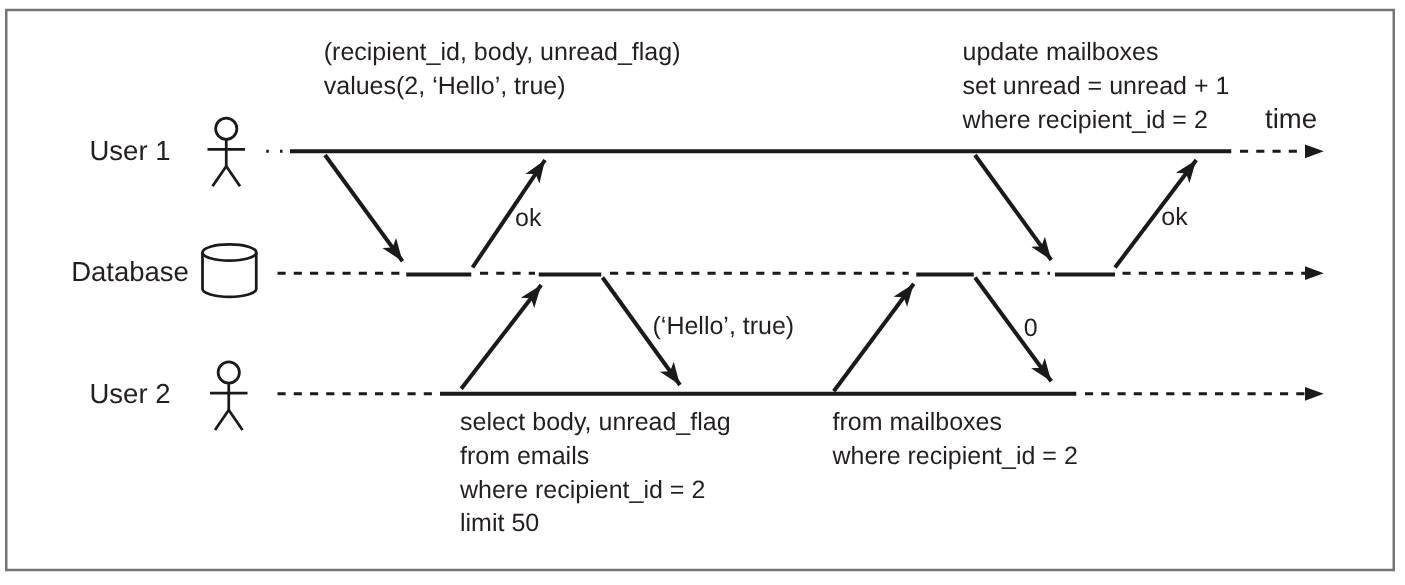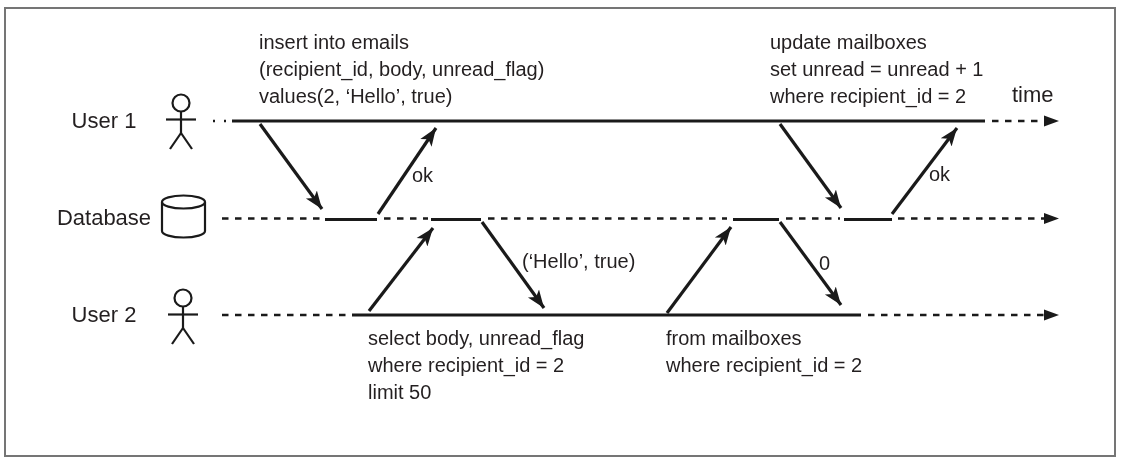--- a/index.html
+++ b/index.html
@@ -116,38 +116,38 @@
     </g>
   </svg>
 
   <div class="actor-label" style="top:106px;">User 1</div>
   <div class="actor-label" style="top:203px;">Database</div>
   <div class="actor-label" style="top:300px;">User 2</div>
 
   <div class="time-label" style="left:1012px; top:82px;">time</div>
 
   <div class="txt" style="left:259px; top:29px;">
-    <div>insert into emails</div>
     <div>(recipient_id, body, unread_flag)</div>
     <div>values(2, ‘Hello’, true)</div>
   </div>
 
   <div class="txt" style="left:770px; top:29px;">
     <div>update mailboxes</div>
     <div>set unread = unread + 1</div>
     <div>where recipient_id = 2</div>
   </div>
 
   <div class="txt" style="left:412px; top:162px;">ok</div>
   <div class="txt" style="left:929px; top:161px;">ok</div>
   <div class="txt" style="left:522px; top:248px;text-align:right;">(‘Hello’, true)</div>
   <div class="txt" style="left:819px; top:250px;">0</div>
 
   <div class="txt" style="left:368px; top:325px;">
     <div>select body, unread_flag</div>
+    <div>from emails</div>
     <div>where recipient_id = 2</div>
     <div>limit 50</div>
   </div>
 
   <div class="txt" style="left:666px; top:325px;">
     <div>from mailboxes</div>
     <div>where recipient_id = 2</div>
   </div>
 
 </div>

